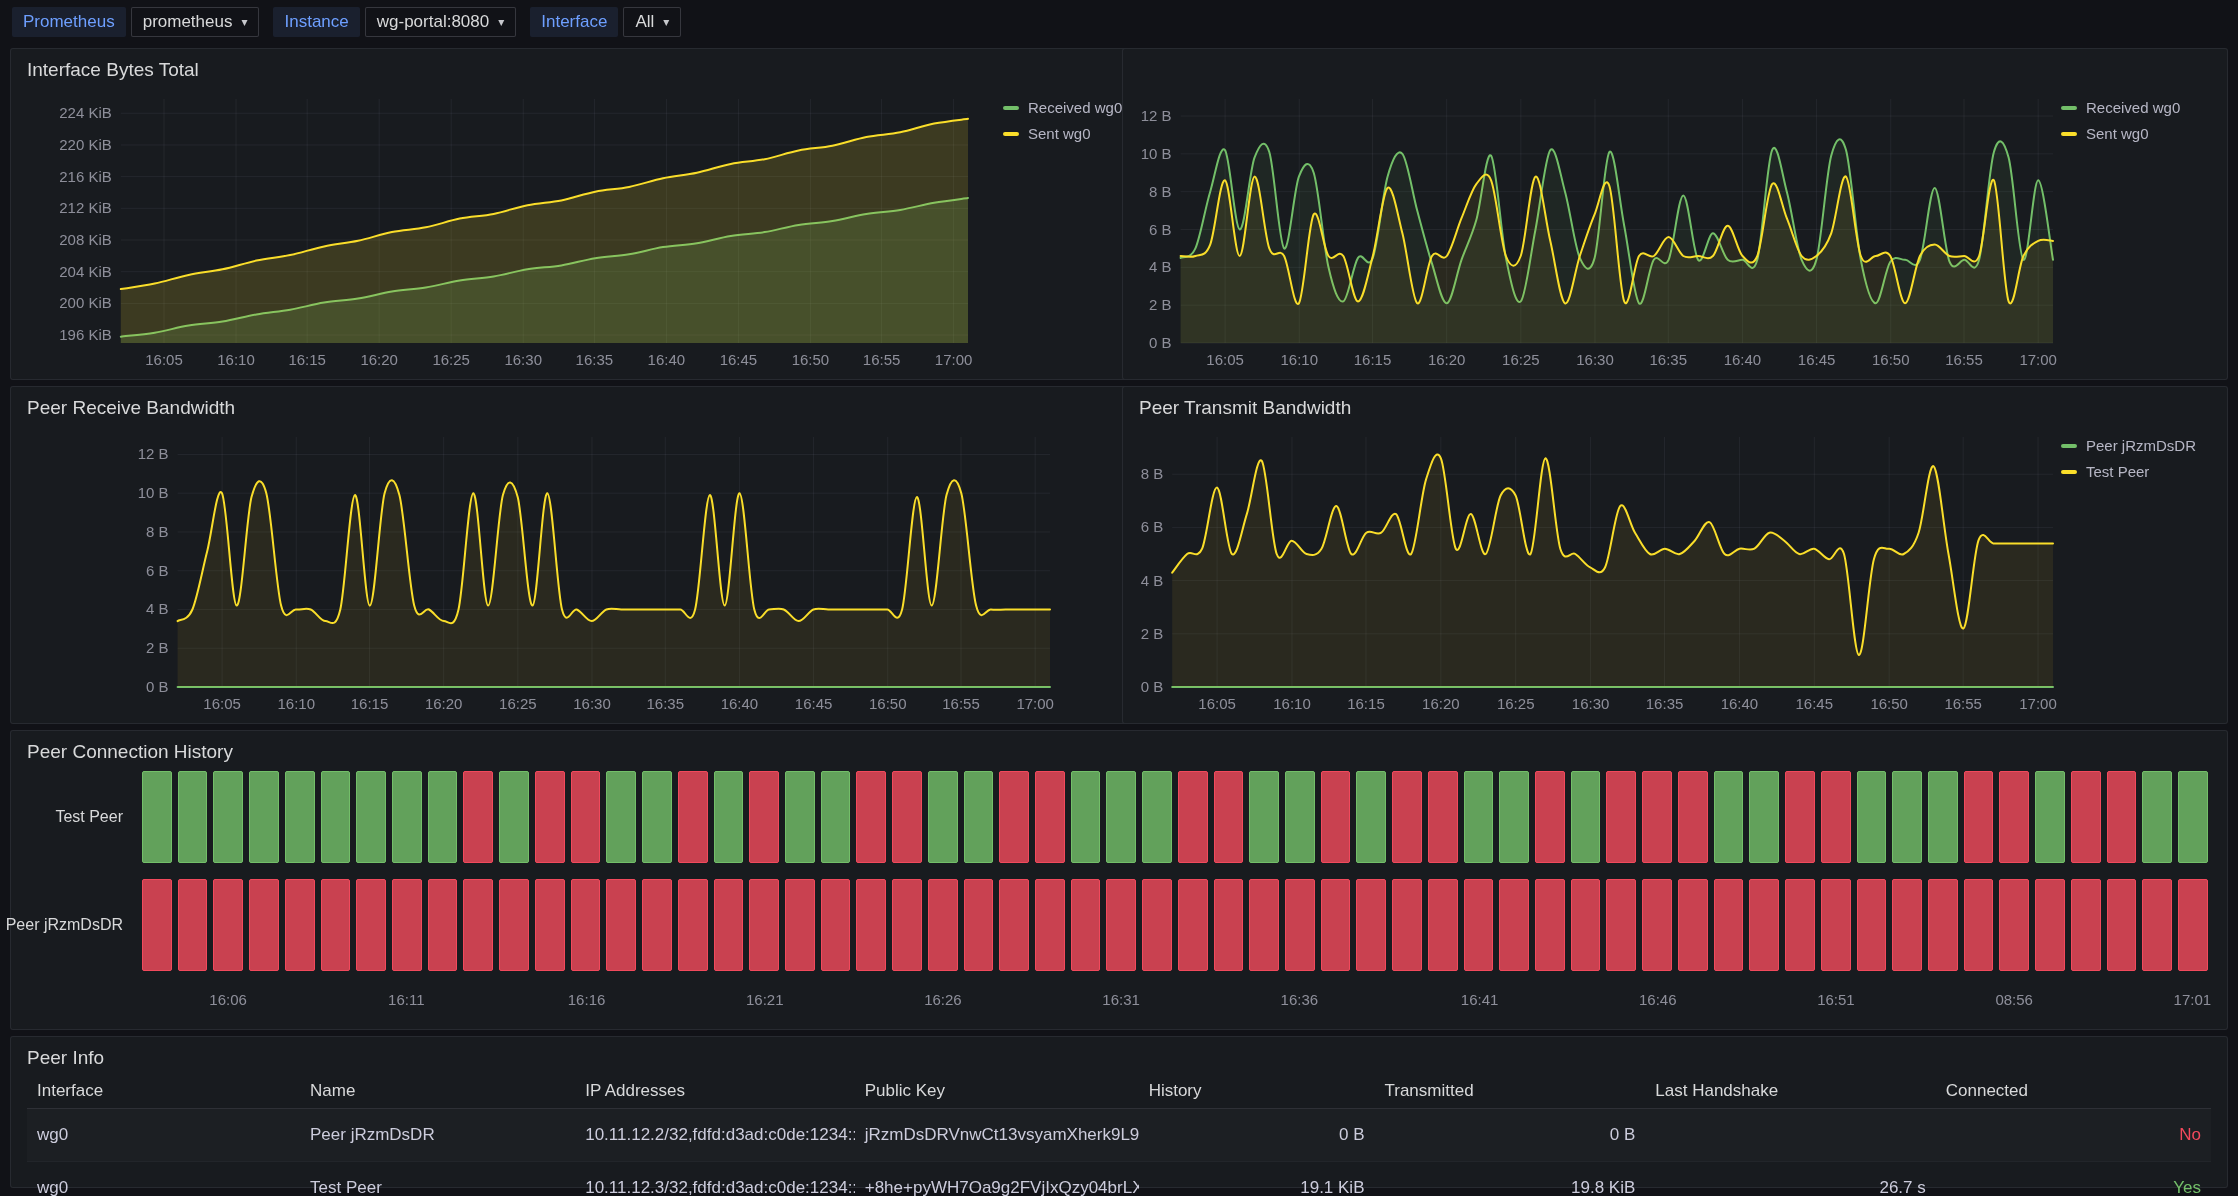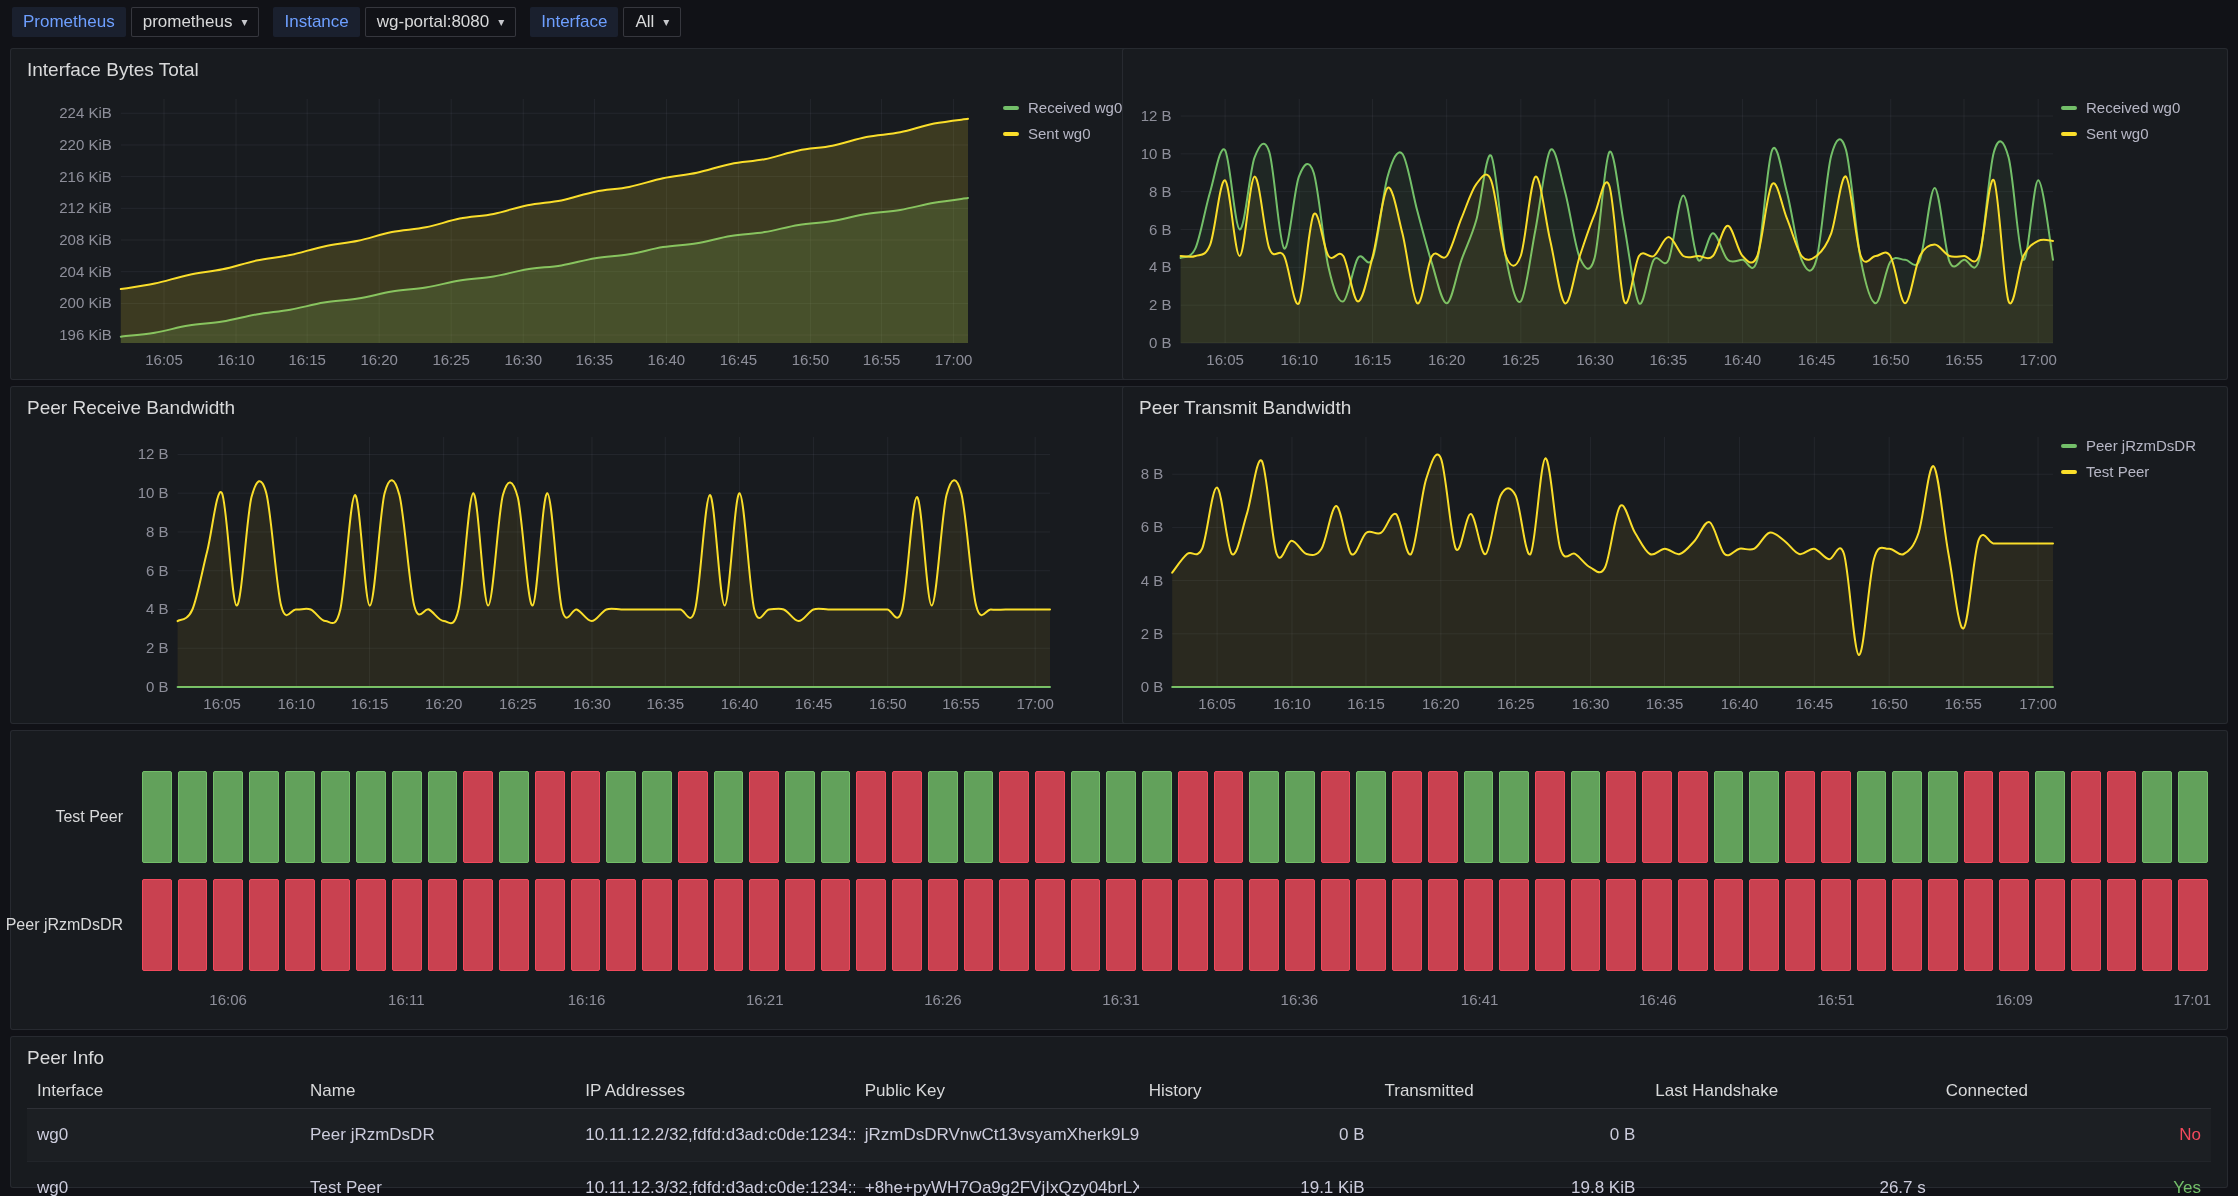--- a/index.html
+++ b/index.html
@@ -316,20 +316,21 @@
         </div>
         <div class="legend-item">
           <span class="legend-swatch" style="background: rgb(250, 222, 42);"></span>
           <span>Test Peer</span>
         </div>
       </div>
   </div>
 </section>
 
 <section class="panel ph">
+  <h2 class="panel-title">Peer Connection History</h2>
   <div class="hist-body">
     <div id="histRows">
         <div class="hist-row">
           <div class="hist-label">Test Peer</div>
           <div class="hist-bars">
             <div class="hist-bar" style="background: rgba(115, 191, 105, 0.816); border-color: rgb(115, 191, 105);"></div>
             <div class="hist-bar" style="background: rgba(115, 191, 105, 0.816); border-color: rgb(115, 191, 105);"></div>
             <div class="hist-bar" style="background: rgba(115, 191, 105, 0.816); border-color: rgb(115, 191, 105);"></div>
             <div class="hist-bar" style="background: rgba(115, 191, 105, 0.816); border-color: rgb(115, 191, 105);"></div>
             <div class="hist-bar" style="background: rgba(115, 191, 105, 0.816); border-color: rgb(115, 191, 105);"></div>
@@ -457,21 +458,21 @@
           <span class="hist-tick" style="left: 4.3%;">16:06</span>
           <span class="hist-tick" style="left: 12.9%;">16:11</span>
           <span class="hist-tick" style="left: 21.6%;">16:16</span>
           <span class="hist-tick" style="left: 30.2%;">16:21</span>
           <span class="hist-tick" style="left: 38.8%;">16:26</span>
           <span class="hist-tick" style="left: 47.4%;">16:31</span>
           <span class="hist-tick" style="left: 56%;">16:36</span>
           <span class="hist-tick" style="left: 64.7%;">16:41</span>
           <span class="hist-tick" style="left: 73.3%;">16:46</span>
           <span class="hist-tick" style="left: 81.9%;">16:51</span>
-          <span class="hist-tick" style="left: 90.5%;">16:09</span>
+          <span class="hist-tick" style="left: 90.5%;">08:56</span>
           <span class="hist-tick" style="left: 99.1%;">17:01</span>
         </div>
     </div>
   </div>
 </section>
 
 <section class="panel pt">
   <h2 class="panel-title">Peer Info</h2>
   <div class="table-wrap">
     <table class="peer-table">

